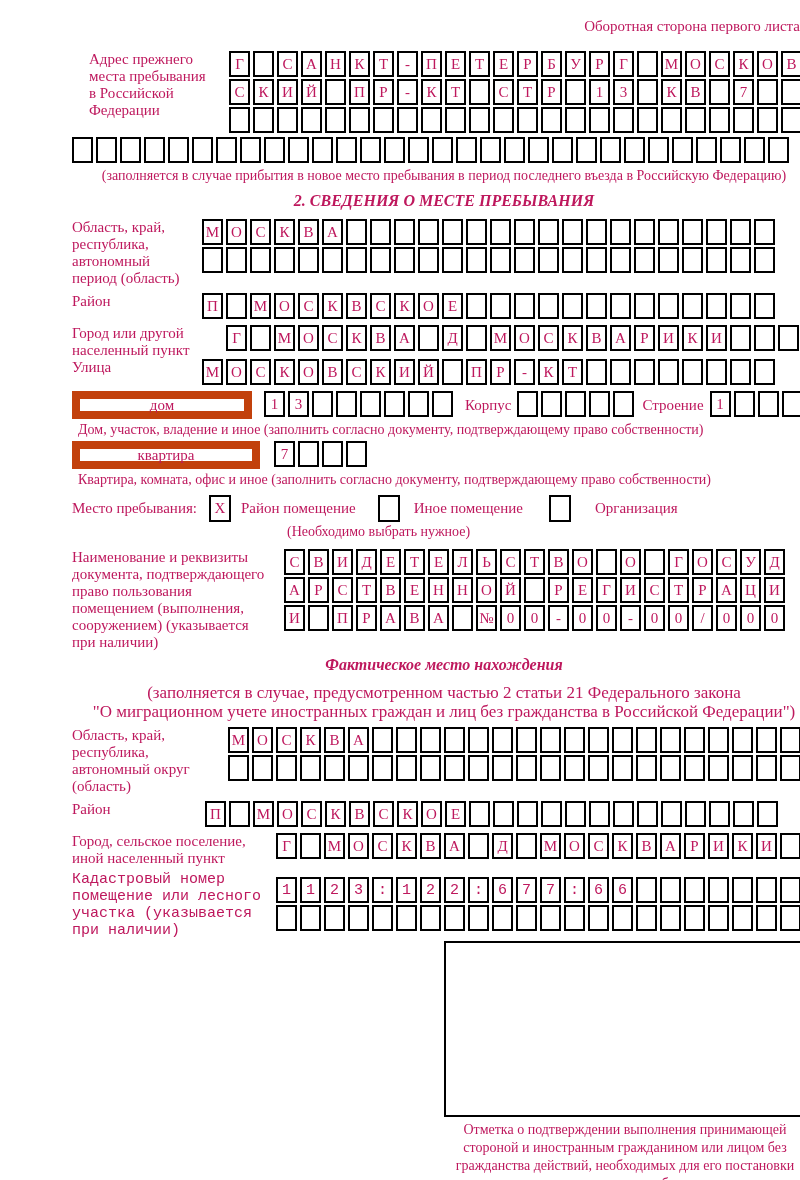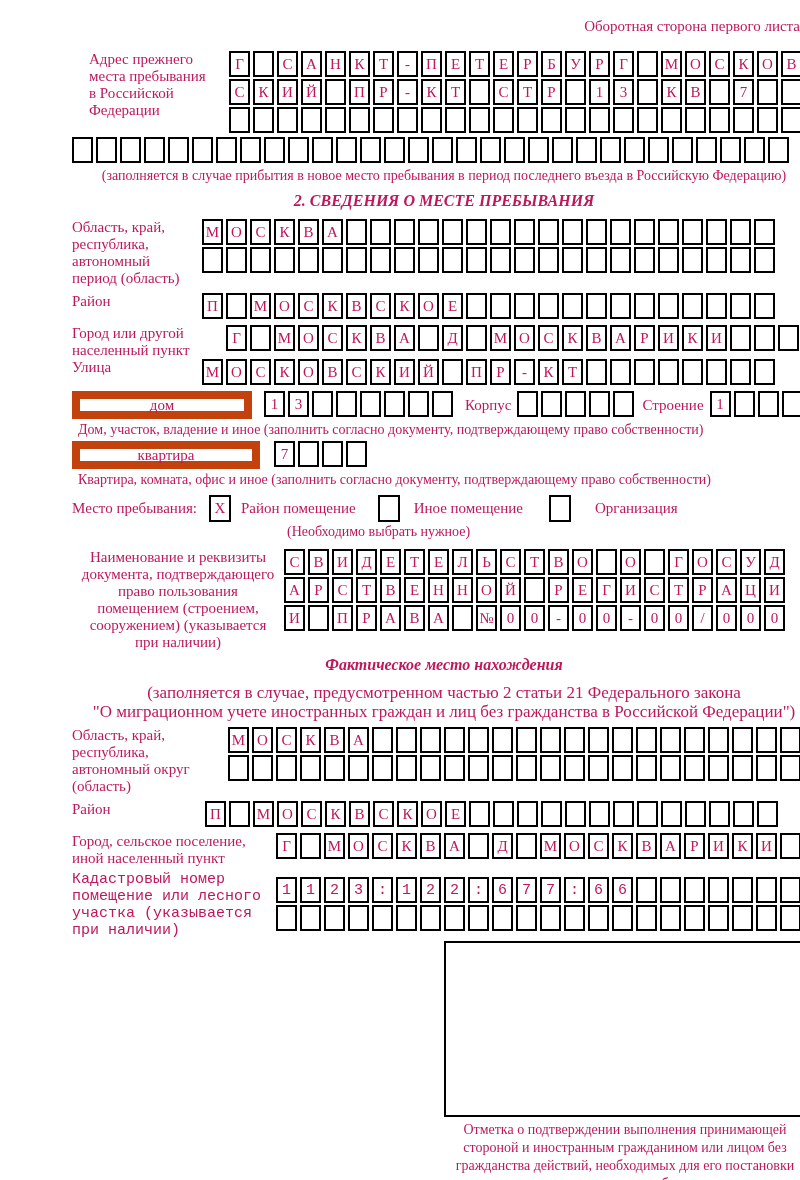--- a/index.html
+++ b/index.html
@@ -5,21 +5,21 @@
   html,body { margin:0; padding:0; background:#fff; }
   .page {
     position:relative; width:800px; height:1180px; box-sizing:border-box;
     padding:8px 28px 0 28px; overflow:hidden; background:#fff; color:#be185d;
     font-family:"Liberation Serif","DejaVu Serif",serif; font-size:15px; line-height:17px;margin-left:44px;
   }
   .header { text-align:right; padding-right:16px; margin-top:10px; margin-bottom:16px; font-size:15px; }
   .formrow { display:flex; align-items:flex-start; }
   .label { flex:0 0 auto; line-height:17px; }
   .w157 { width:157px; } .w130 { width:130px; } .w154 { width:154px; }
-  .w212 { width:212px;text-align:center; } .w156 { width:156px; } .w133 { width:133px; } .w204 { width:204px; }
+  .w212 { width:212px; } .w156 { width:156px; } .w133 { width:133px; } .w204 { width:204px; }
   .indent { padding-left:17px; box-sizing:border-box; }
   .cellcol { display:flex; flex-direction:column; }
   .cells { display:flex; gap:3px; margin-bottom:2px; }
   .cell {
     box-sizing:border-box; flex:0 0 auto; width:21px; height:26px;
     border:2px solid #000; display:flex; align-items:center; justify-content:center;
     font-size:15px; line-height:15px; background:#fff;
   }
   .overflowrow { margin-top:2px; margin-bottom:4px; }
   .note { font-size:14px; line-height:18px; margin-bottom:6px; }
@@ -404,21 +404,21 @@
     </span>
     <span>Организация</span>
   </div>
   <div class="mesto-note">(Необходимо выбрать нужное)</div>
 
   <div class="formrow doc-row">
     <div class="label w212">
         <div class="line">Наименование и реквизиты</div>
         <div class="line">документа, подтверждающего</div>
         <div class="line">право пользования</div>
-        <div class="line">помещением (строением,</div>
+        <div class="line">помещением (выполнения,</div>
         <div class="line">сооружением) (указывается</div>
         <div class="line">при наличии)</div>
       </div>
     <div class="cellcol">
       <div class="cells">
           <span class="cell">С</span>
           <span class="cell">В</span>
           <span class="cell">И</span>
           <span class="cell">Д</span>
           <span class="cell">Е</span>

